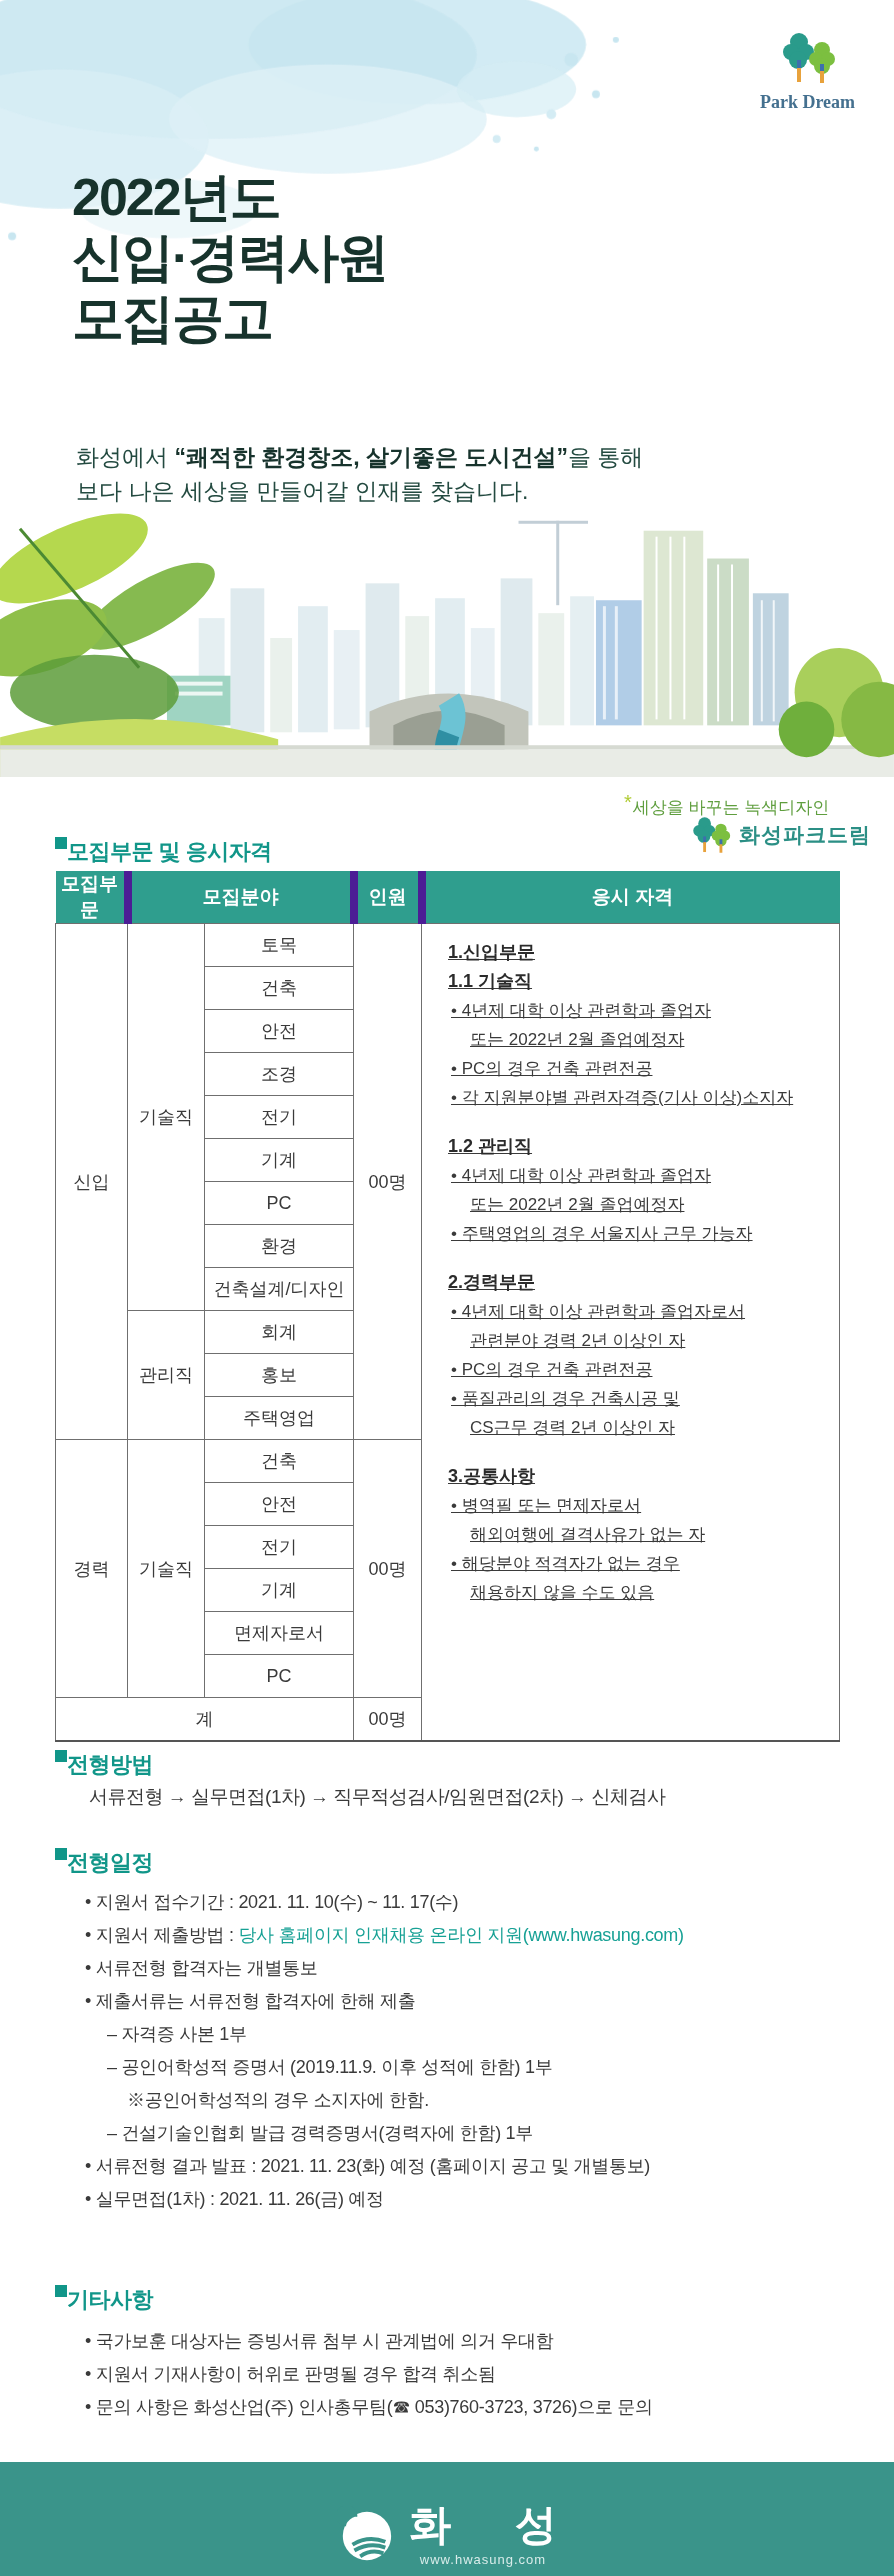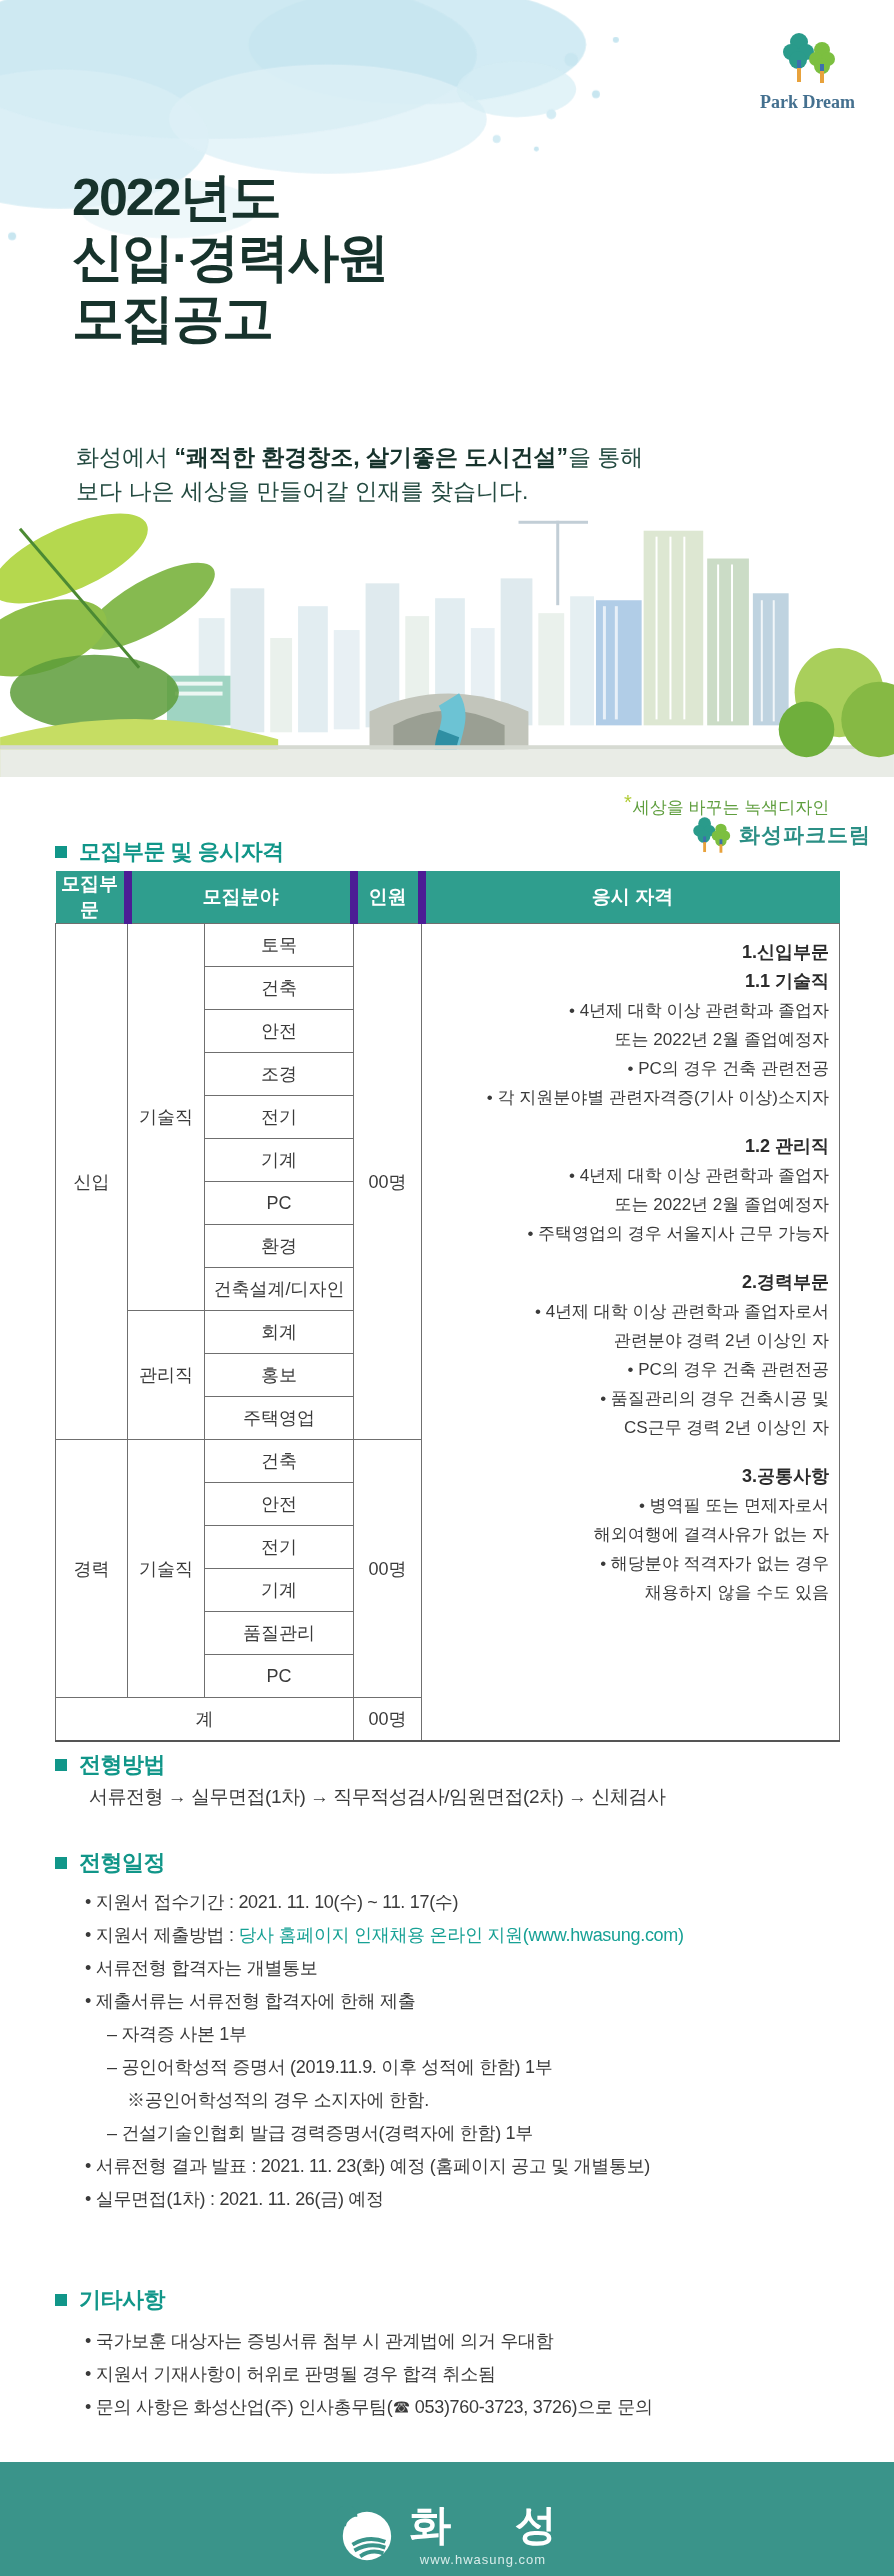--- a/index.html
+++ b/index.html
@@ -21,31 +21,31 @@
   
   .illust { position:absolute; left:0; top:489px; }
 
   
   .eco-note { position:absolute; left:624px; top:791px; font-size:17px; color:#5f9e3e; }
   .eco-note .star { color:#b0cc34; font-size:20px; vertical-align:4px; margin-right:1px; }
   .park-brand { position:absolute; left:689px; top:815px; display:flex; align-items:center; gap:6px; }
   .park-brand .txt { font-size:21px; font-weight:bold; color:#2b8f85; letter-spacing:1px; }
 
   
-  .sec-title { position:absolute; display:flex; align-items:center; gap:12px; }
+  .sec-title { position:absolute; display:flex; }
   .sec-title .sq { width:12px; height:12px; background:#119689; }
   .sec-title .t { font-size:22px; font-weight:bold; color:#119689; letter-spacing:-0.5px; }
 
   
   .rtable { position:absolute; left:55px; top:871px; width:785px; border-collapse:collapse; table-layout:fixed; }
   .rtable th { background:#2f9e8e; color:#fff; font-size:19px; font-weight:bold; height:33px; border-left:8px solid #4c1d95; }
   .rtable th:first-child { border-left:none; }
   .rtable td { border:1px solid #6f6f6f; font-size:18px; color:#3a3a3a; text-align:center; vertical-align:middle; }
   .rtable tbody tr { height:43px; }
-  .rtable td.qual { text-align:right; vertical-align:top; padding:14px 10px 10px 26px; }
+  .rtable td.qual { text-align:left; vertical-align:top; padding:14px 10px 10px 26px;text-decoration:underline; }
   .rtable td.tot { font-size:18px; }
   .rtable tbody { border-bottom:2px solid #555; }
   .qwrap div { line-height:29px; }
   .qh { font-weight:bold; font-size:18px; color:#2b2b2b; }
   .qb { font-size:17px; color:#3a3a3a; padding-left:3px; }
   .qc { font-size:17px; color:#3a3a3a; padding-left:22px; }
   .qgap { height:20px; }
 
   
   .flow { position:absolute; left:89px; top:1784px; font-size:19px; color:#3a3a3a; letter-spacing:-0.5px; }
@@ -300,21 +300,21 @@
       <tr>
           <td>안전</td>
         </tr>
       <tr>
           <td>전기</td>
         </tr>
       <tr>
           <td>기계</td>
         </tr>
       <tr>
-          <td>품질관리</td>
+          <td>면제자로서</td>
         </tr>
       <tr>
           <td>PC</td>
         </tr>
       <tr>
         <td colspan="3" class="tot">계</td>
         <td>00명</td>
       </tr>
     </tbody>
   </table>

